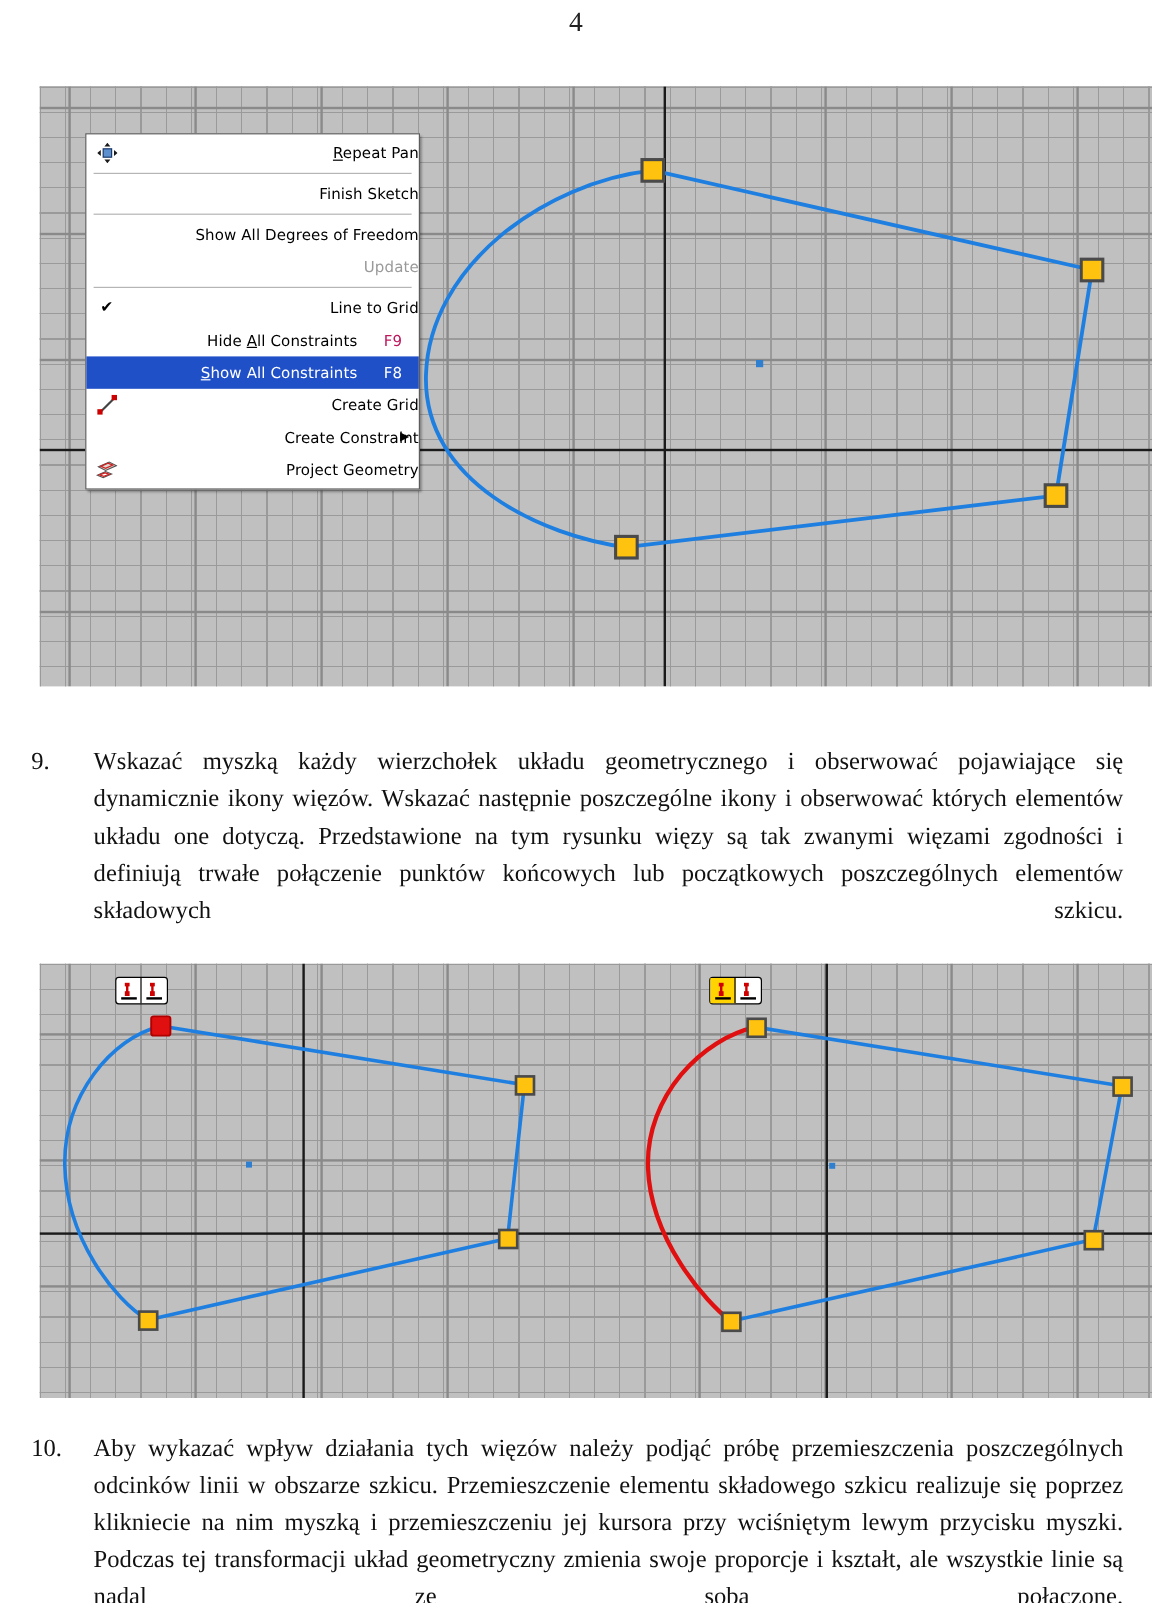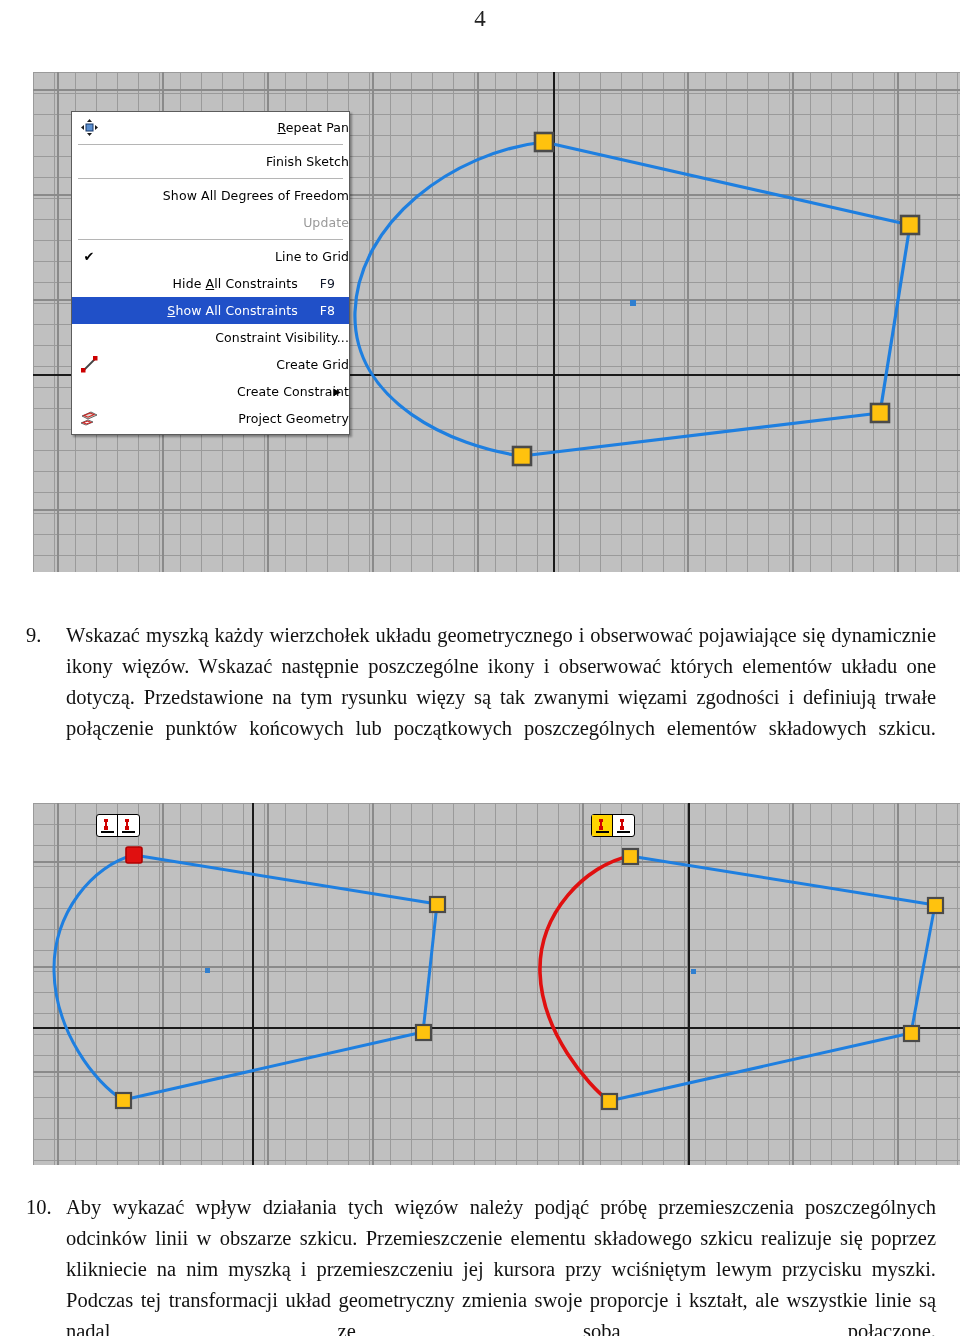--- a/index.html
+++ b/index.html
@@ -99,21 +99,21 @@
   }
   .ctx-item .lbl {
     flex: 1;
     padding-left: 2px;
     letter-spacing: 0.1px;
     text-align: right;
   }
   .ctx-item .acc {
     padding-right: 14px;
     padding-left: 22px;
-    color: #0f172a;
+    color: #be185d;
   }
   .ctx-item .arrow {
     position: absolute;
     right: 8px;
     font-size: 10px;
     line-height: 1;
   }
   .ctx-item.sel {
     background: #2050c8;
     color: #ffffff;
@@ -145,21 +145,21 @@
     color: #111;
   }
   .para .num {
     position: absolute;
     left: 0;
     top: 0;
     width: 40px;
     text-align: left;
   }
   .para .body {
-    margin-left: 40px;
+    margin-left: 52px;
     display: block;
     text-align: justify;
     text-justify: inter-word;
   }
   .para .body::after {
     content: "";
     display: inline-block;
     width: 100%;
   }
 
@@ -285,24 +285,20 @@
       </div>
       <div class="ctx-item">
         <span class="ic"></span>
         <span class="lbl">Hide <span class="uline">A</span>ll Constraints</span>
         <span class="acc">F9</span>
       </div>
       <div class="ctx-item sel">
         <span class="ic"></span>
         <span class="lbl"><span class="uline">S</span>how All Constraints</span>
         <span class="acc">F8</span>
-      </div>
-      <div class="ctx-item">
-        <span class="ic"></span>
-        <span class="lbl">Constraint Visibility...</span>
       </div>
       <div class="ctx-item">
         <span class="ic">
           <svg width="17" height="17" viewBox="0 0 17 17">
             <line x1="2.5" y1="14.5" x2="14" y2="3" stroke="#444" stroke-width="1.8"></line>
             <rect x="0" y="12" width="4.5" height="4.5" fill="#cc0000"></rect>
             <rect x="12" y="0" width="4.5" height="4.5" fill="#cc0000"></rect>
           </svg>
         </span>
         <span class="lbl">Create Grid</span>

